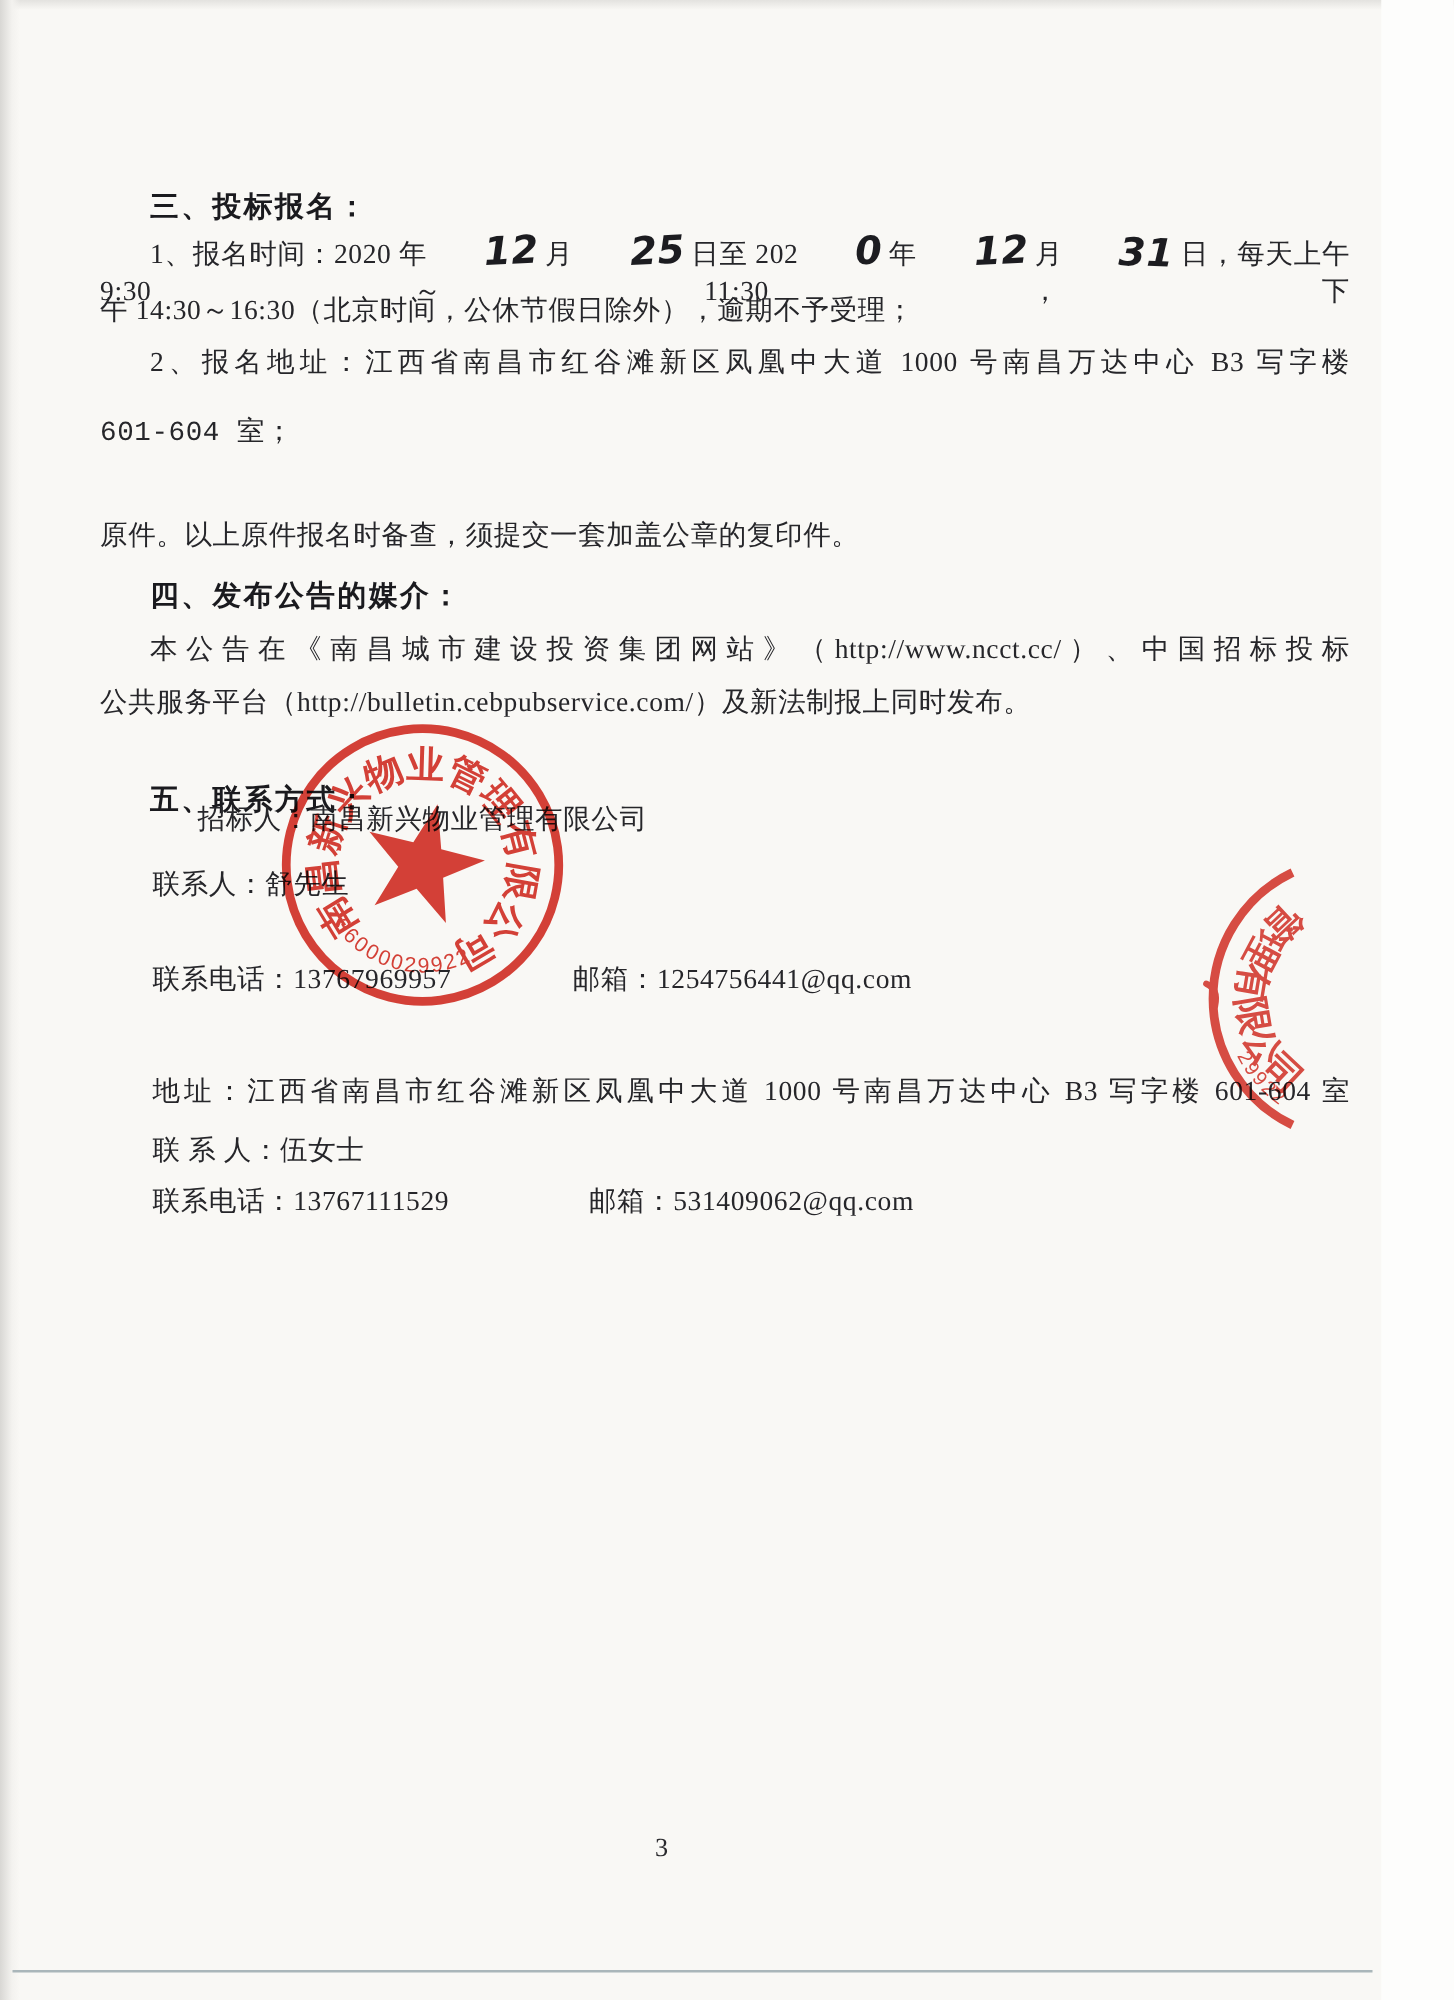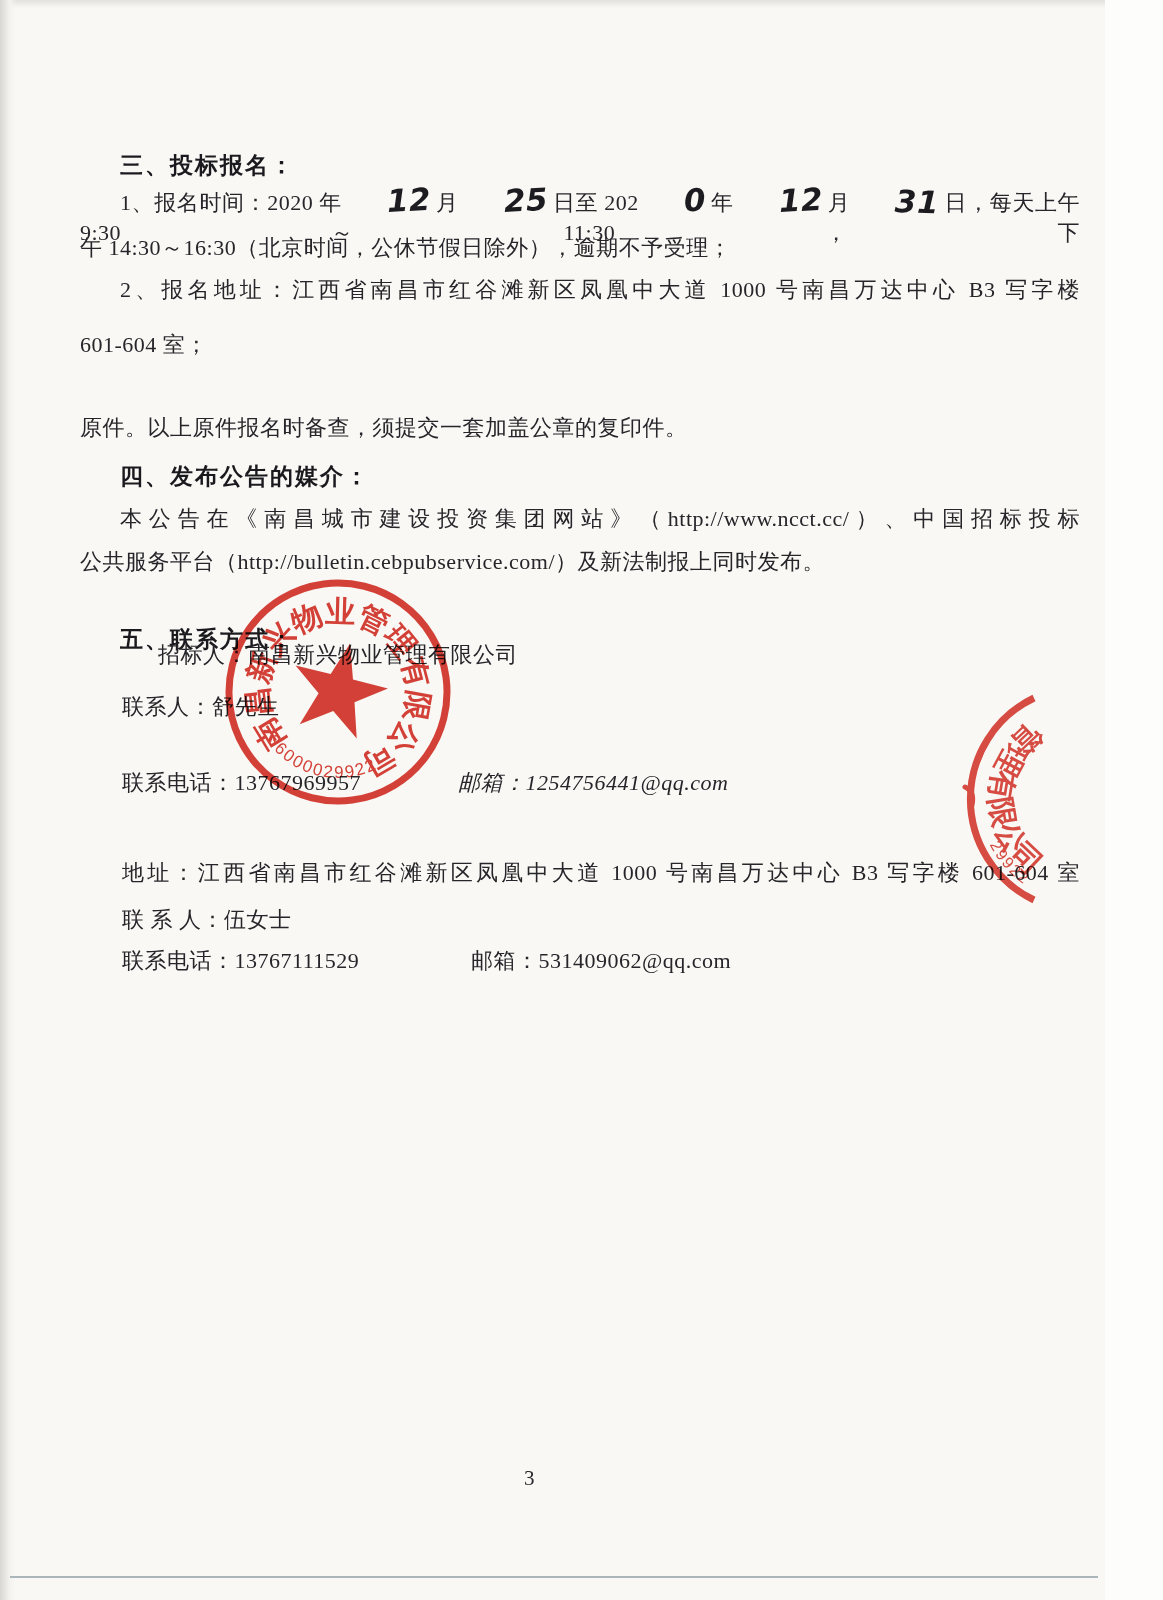--- a/index.html
+++ b/index.html
@@ -72,35 +72,35 @@
 
   <div class="line heading" style="left:120px;top:150px;">三、投标报名：</div>
 
   <div class="line wide indent" style="left:80px;top:188px;line-height:30px;">
     <span>1、报名时间：2020 年</span><span class="hw">12</span><span>月</span><span class="hw">25</span><span>日至 202</span><span class="hw">0</span><span>年</span><span class="hw">12</span><span>月</span><span class="hw" style="transform:rotate(2deg);">31</span><span>日，每天上午 9:30～11:30，下</span>
   </div>
 
   <div class="line" style="left:80px;top:233px;text-align:center;">午 14:30～16:30（北京时间，公休节假日除外），逾期不予受理；</div>
 
   <div class="line wide indent" style="left:80px;top:275px;">2、报名地址：江西省南昌市红谷滩新区凤凰中大道 1000 号南昌万达中心 B3 写字楼</div>
-  <div class="line" style="left:80px;top:330px;">601-604 室；</div>
+  <div class="line" style="left:80px;top:330px;font-family:Liberation Mono, monospace;">601-604 室；</div>
 
   <div class="line" style="left:80px;top:413px;">原件。以上原件报名时备查，须提交一套加盖公章的复印件。</div>
 
   <div class="line heading" style="left:120px;top:461px;">四、发布公告的媒介：</div>
   <div class="line wide indent" style="left:80px;top:504px;">本公告在《南昌城市建设投资集团网站》（http://www.ncct.cc/）、中国招标投标</div>
   <div class="line" style="left:80px;top:547px;">公共服务平台（http://bulletin.cebpubservice.com/）及新法制报上同时发布。</div>
 
   <div class="line heading" style="left:120px;top:596px;margin-top:28px;">五、联系方式：</div>
   <div class="line" style="left:122px;top:640px;margin-left:36px;">招标人：南昌新兴物业管理有限公司</div>
   <div class="line" style="left:122px;top:692px;">联系人：舒先生</div>
 
   <div class="line" style="left:122px;top:768px;width:800px;height:30px;">
     <span class="col-label">联系电话：13767969957</span>
-    <span class="col-email" style="left:336px;font-style:italic;">邮箱：1254756441@qq.com</span>
+    <span class="col-email" style="left:336px;">邮箱：1254756441@qq.com</span>
   </div>
 
   <div class="line wide" style="left:122px;top:858px;width:958px;">地址：江西省南昌市红谷滩新区凤凰中大道 1000 号南昌万达中心 B3 写字楼 601-604 室</div>
   <div class="line" style="left:122px;top:905px;">联 系 人：伍女士</div>
 
   <div class="line" style="left:122px;top:946px;width:800px;height:30px;text-align:right;">
     <span class="col-label">联系电话：13767111529</span>
     <span class="col-email" style="left:349px;">邮箱：531409062@qq.com</span>
   </div>
 

